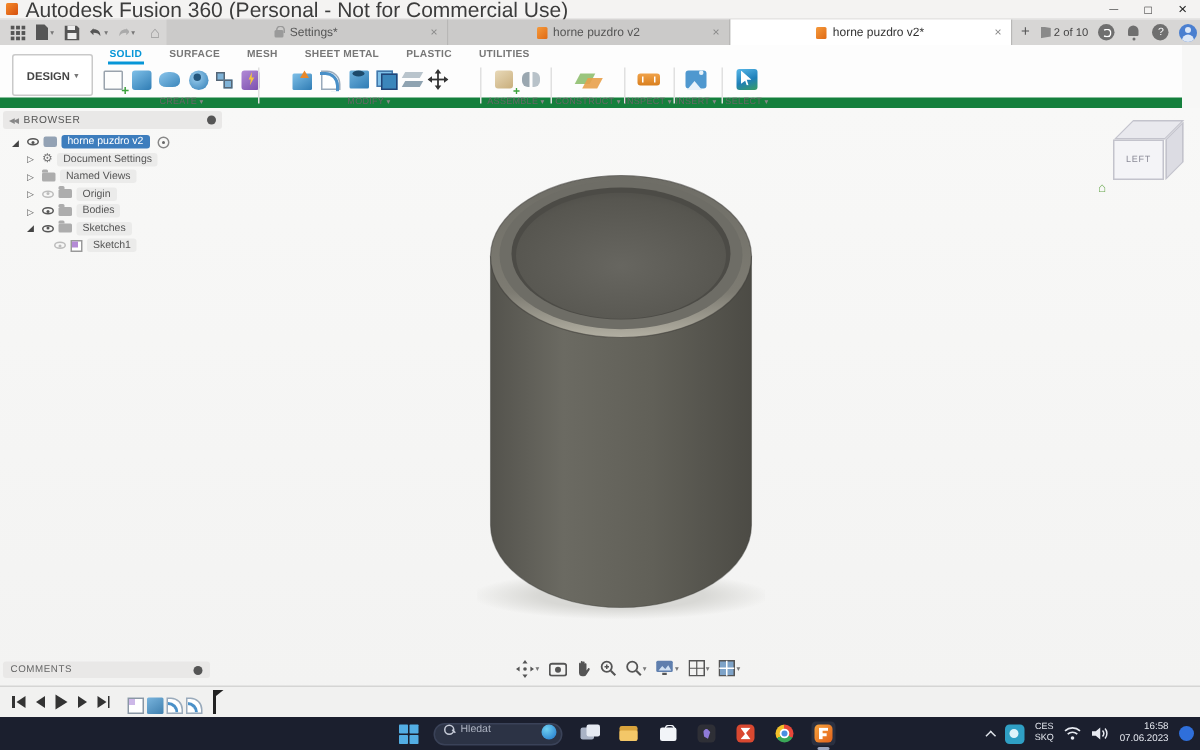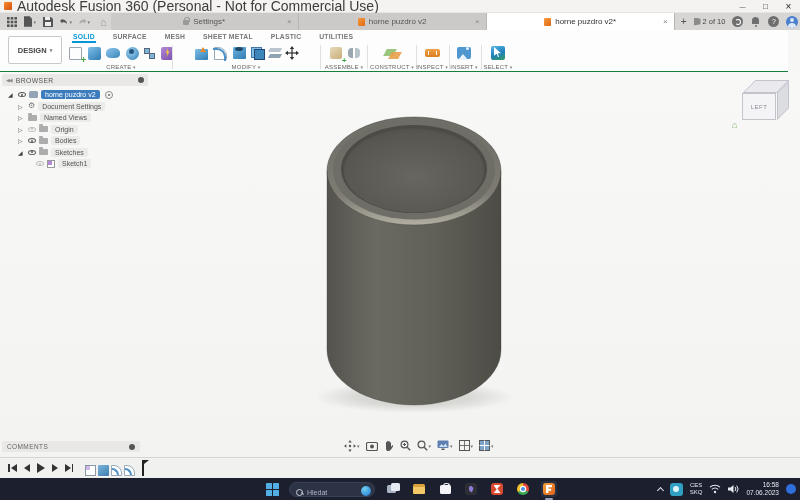--- a/index.html
+++ b/index.html
@@ -39,21 +39,21 @@
 .bell-ic{width:11px;height:11px;position:relative}
 .bell-ic::before{content:"";position:absolute;left:2px;top:1px;width:7px;height:7px;background:#6f6f6f;border-radius:4px 4px 1px 1px}
 .bell-ic::after{content:"";position:absolute;left:4.5px;bottom:0.5px;width:2px;height:2px;background:#6f6f6f;border-radius:50%}
 .help-ic{width:11px;height:11px;border-radius:50%;background:#6f6f6f;color:#fff;font-size:7px;display:flex;align-items:center;justify-content:center}
 .help-ic::before{content:"?"}
 .avatar{width:12px;height:12px;border-radius:50%;background:#4a7fd0;position:relative;overflow:hidden}
 .avatar::before{content:"";position:absolute;top:2px;left:4px;width:4px;height:4px;border-radius:50%;background:#dce7f7}
 .avatar::after{content:"";position:absolute;top:7px;left:2px;width:8px;height:5px;border-radius:4px 4px 0 0;background:#dce7f7}
 
 
-.ribbon{position:absolute;top:30px;left:0;right:12px;height:42px;background:#fdfdfd;border-bottom:1px solid #15803d}
+.ribbon{position:absolute;top:30px;left:0;right:12px;height:42px;background:#fdfdfd;border-bottom:7px solid #15803d}
 .design-btn{position:absolute;left:8px;top:6px;width:54px;height:28px;border:1px solid #c9c9c9;background:#fff;border-radius:2px;display:flex;align-items:center;justify-content:center;font-size:7.5px;color:#444;font-weight:bold;gap:2px}
 .rtabs{position:absolute;left:72px;top:1px;display:flex;gap:16px;height:12px;align-items:center}
 .rtab{font-size:6.8px;font-weight:bold;color:#777;letter-spacing:.2px;position:relative;padding:1px 1px 2px}
 .rtab.active{color:#0696d7}
 .rtab.active::after{content:"";position:absolute;left:0;right:0;bottom:-1px;height:2px;background:#0696d7}
 .rgroup{position:absolute;top:13px;height:28px;display:flex;flex-direction:column;align-items:center}
 .rgroup .icons{display:flex;align-items:center;gap:3px;height:20px}
 .rgroup .glabel{font-size:6px;color:#666;letter-spacing:.2px;margin-top:1px;white-space:nowrap}
 .rgroup .glabel::after{content:" ▾";font-size:5px;color:#888}
 .gsep{position:absolute;top:15px;width:1px;height:24px;background:#e0e0e0}
@@ -159,21 +159,21 @@
 .tf-fillet::after{content:"";position:absolute;inset:2px 2px 0 0;border-top:2px solid #4a90c8;border-right:2px solid #4a90c8;border-radius:0 8px 0 0}
 .tl-marker{position:relative;width:10px;height:16px;margin-left:1px}
 .tl-marker::before{content:"";position:absolute;left:4px;top:0;width:1.5px;height:16px;background:#222}
 .tl-marker::after{content:"";position:absolute;left:5.5px;top:0;width:0;height:0;border-top:4px solid #222;border-right:5px solid transparent}
 
 
 .taskbar{position:absolute;top:478px;left:0;right:0;height:22px;background:#1b1f2e;display:flex;align-items:center}
 .tb-center{position:absolute;left:266px;display:flex;align-items:center;gap:10px;height:22px}
 .start{width:13px;height:13px;display:grid;grid-template-columns:6px 6px;grid-template-rows:6px 6px;gap:1px}
 .start i{background:#53aee4;border-radius:0.5px}
-.search{width:86px;height:15px;background:#2c3345;border:1px solid #3a4258;border-radius:8px;display:flex;align-items:flex-end;padding:0 3px 0 6px;gap:4px}
+.search{width:86px;height:15px;background:#2c3345;border:1px solid #3a4258;border-radius:8px;display:flex;align-items:flex-start;padding:0 3px 0 6px;gap:4px}
 .search input{flex:1;min-width:0;background:transparent;border:none;outline:none;font-size:7px;color:#c7ccd8;font-family:"Liberation Sans",sans-serif}
 .search input::placeholder{color:#aeb4c2}
 .mag{width:7px;height:7px;position:relative}
 .mag::before{content:"";position:absolute;left:0;top:0;width:5px;height:5px;border:1px solid #c7ccd8;border-radius:50%}
 .mag::after{content:"";position:absolute;left:4.5px;top:4.5px;width:3px;height:1px;background:#c7ccd8;transform:rotate(45deg)}
 .bing{width:10px;height:10px;border-radius:50%;background:radial-gradient(circle at 35% 30%,#6fd0f2,#1e74c9)}
 .tb-ic{width:16px;height:16px;border-radius:3px;position:relative;display:flex;align-items:center;justify-content:center}
 .ic-taskview{background:transparent}
 .ic-taskview::before{content:"";position:absolute;left:2px;top:4px;width:9px;height:8px;background:#aab3c5;border-radius:1.5px}
 .ic-taskview::after{content:"";position:absolute;left:6px;top:2px;width:9px;height:8px;background:#e6eaf2;border-radius:1.5px}

